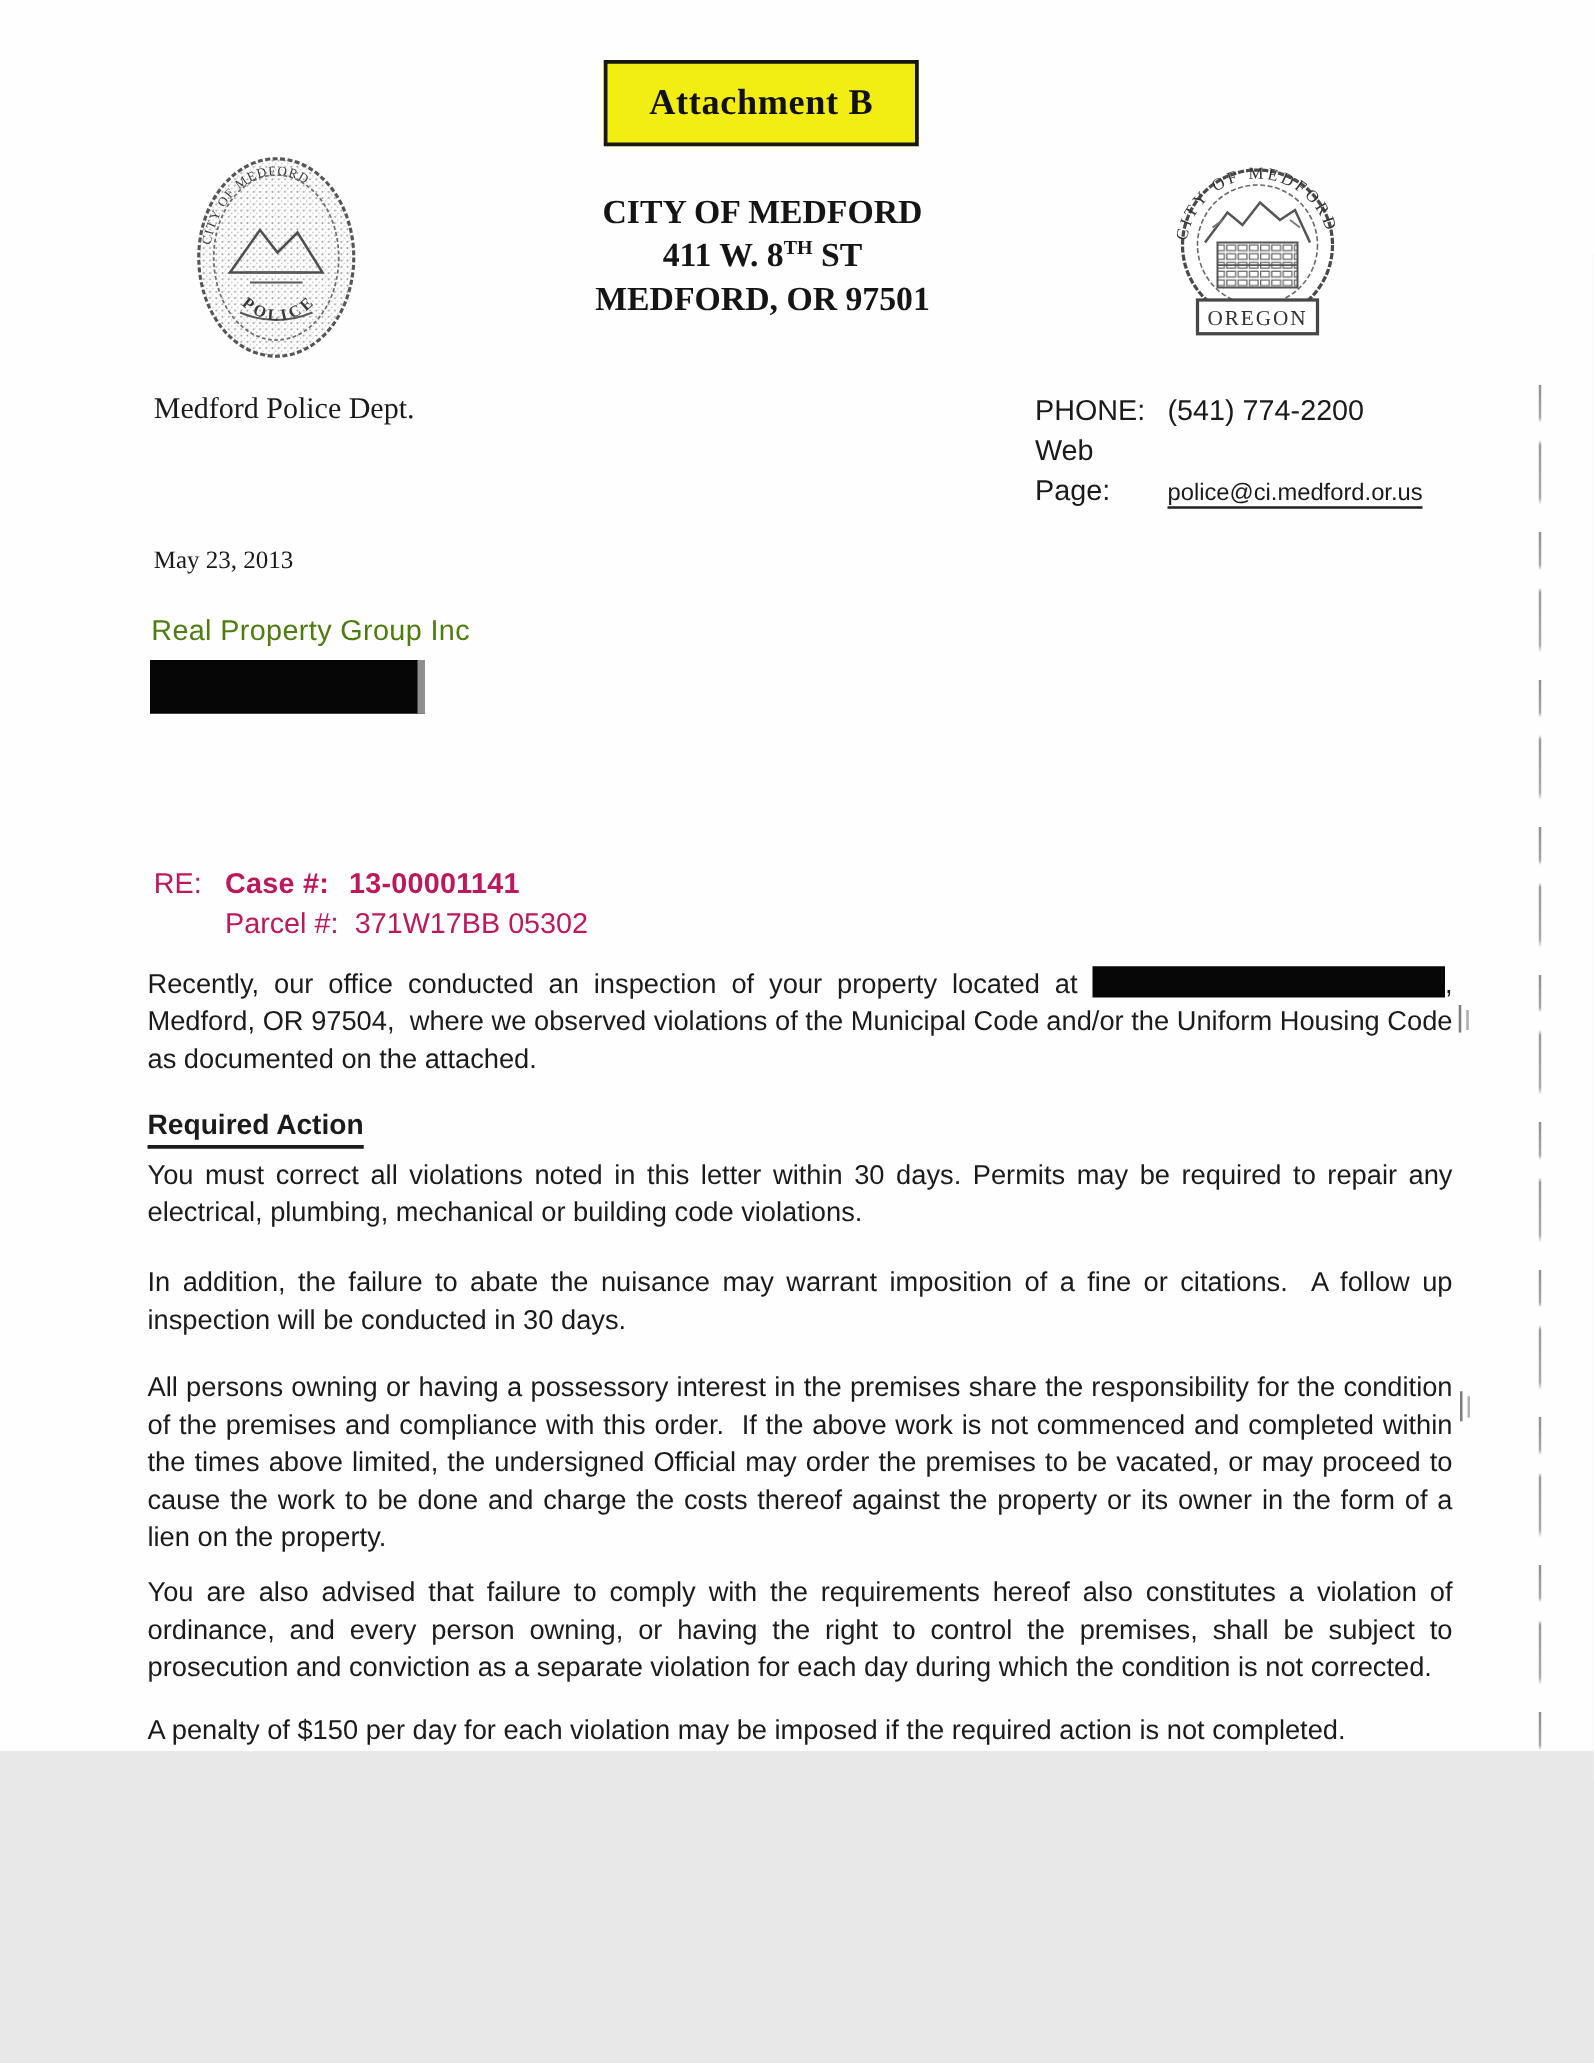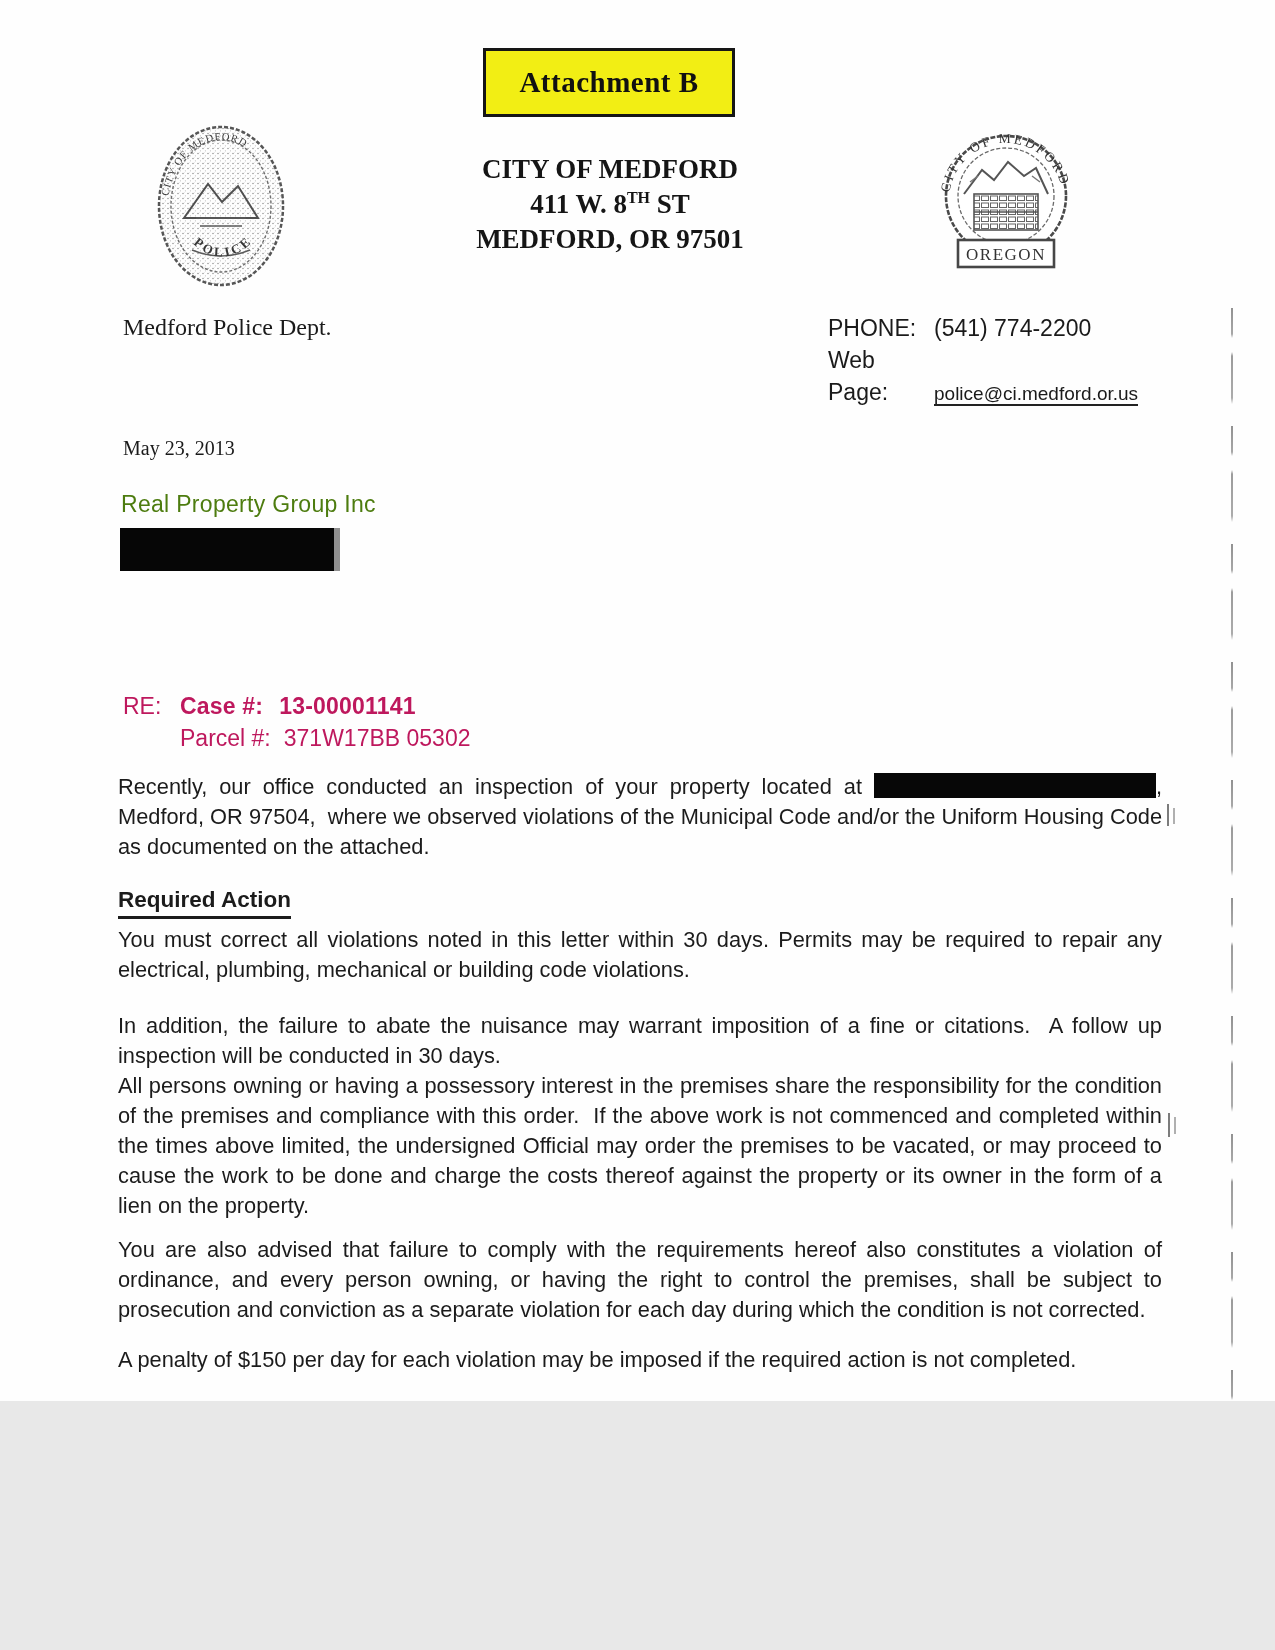--- a/index.html
+++ b/index.html
@@ -79,21 +79,21 @@
     display:inline-block;width:282px;height:25px;
     background:#070707;vertical-align:-4px;
   }
   .hdg-wrap{margin:23px 0 6px 0;}
   .hdg-wrap.second{margin-top:24px;}
   .section-heading{
     display:inline-block;font-weight:bold;font-size:22.5px;
     border-bottom:3px solid #1c1c1c;padding-bottom:1px;
   }
   .mb-req{margin-bottom:26px;}
-  .mb-add{}
+  .mb-add{margin-bottom:24px;}
   .mb-pen{margin-bottom:14px;}
   .mb-adv{margin-bottom:20px;}
   .mb-fine{margin-bottom:22px;}
   .motto{
     text-align:center;
     font-family:"Liberation Serif", serif;font-style:italic;
     font-size:16px;color:#1a1a1a;white-space:normal;
   }
 
   

